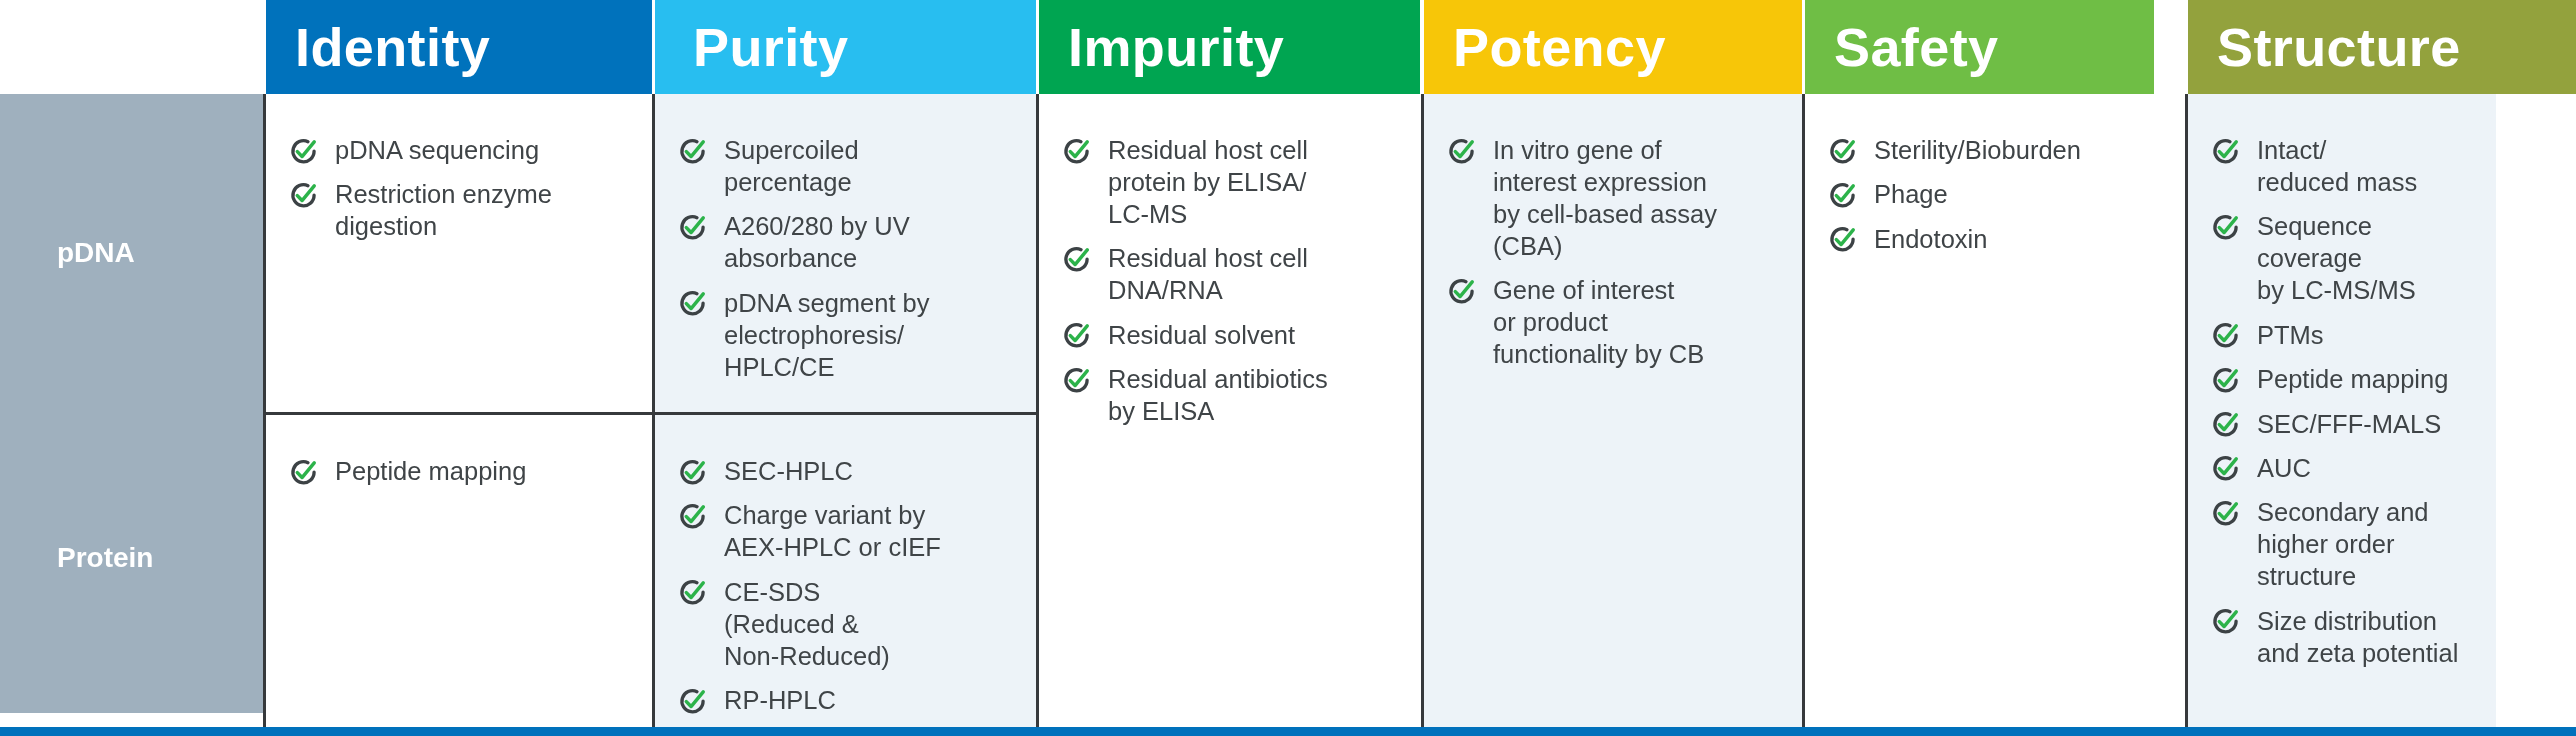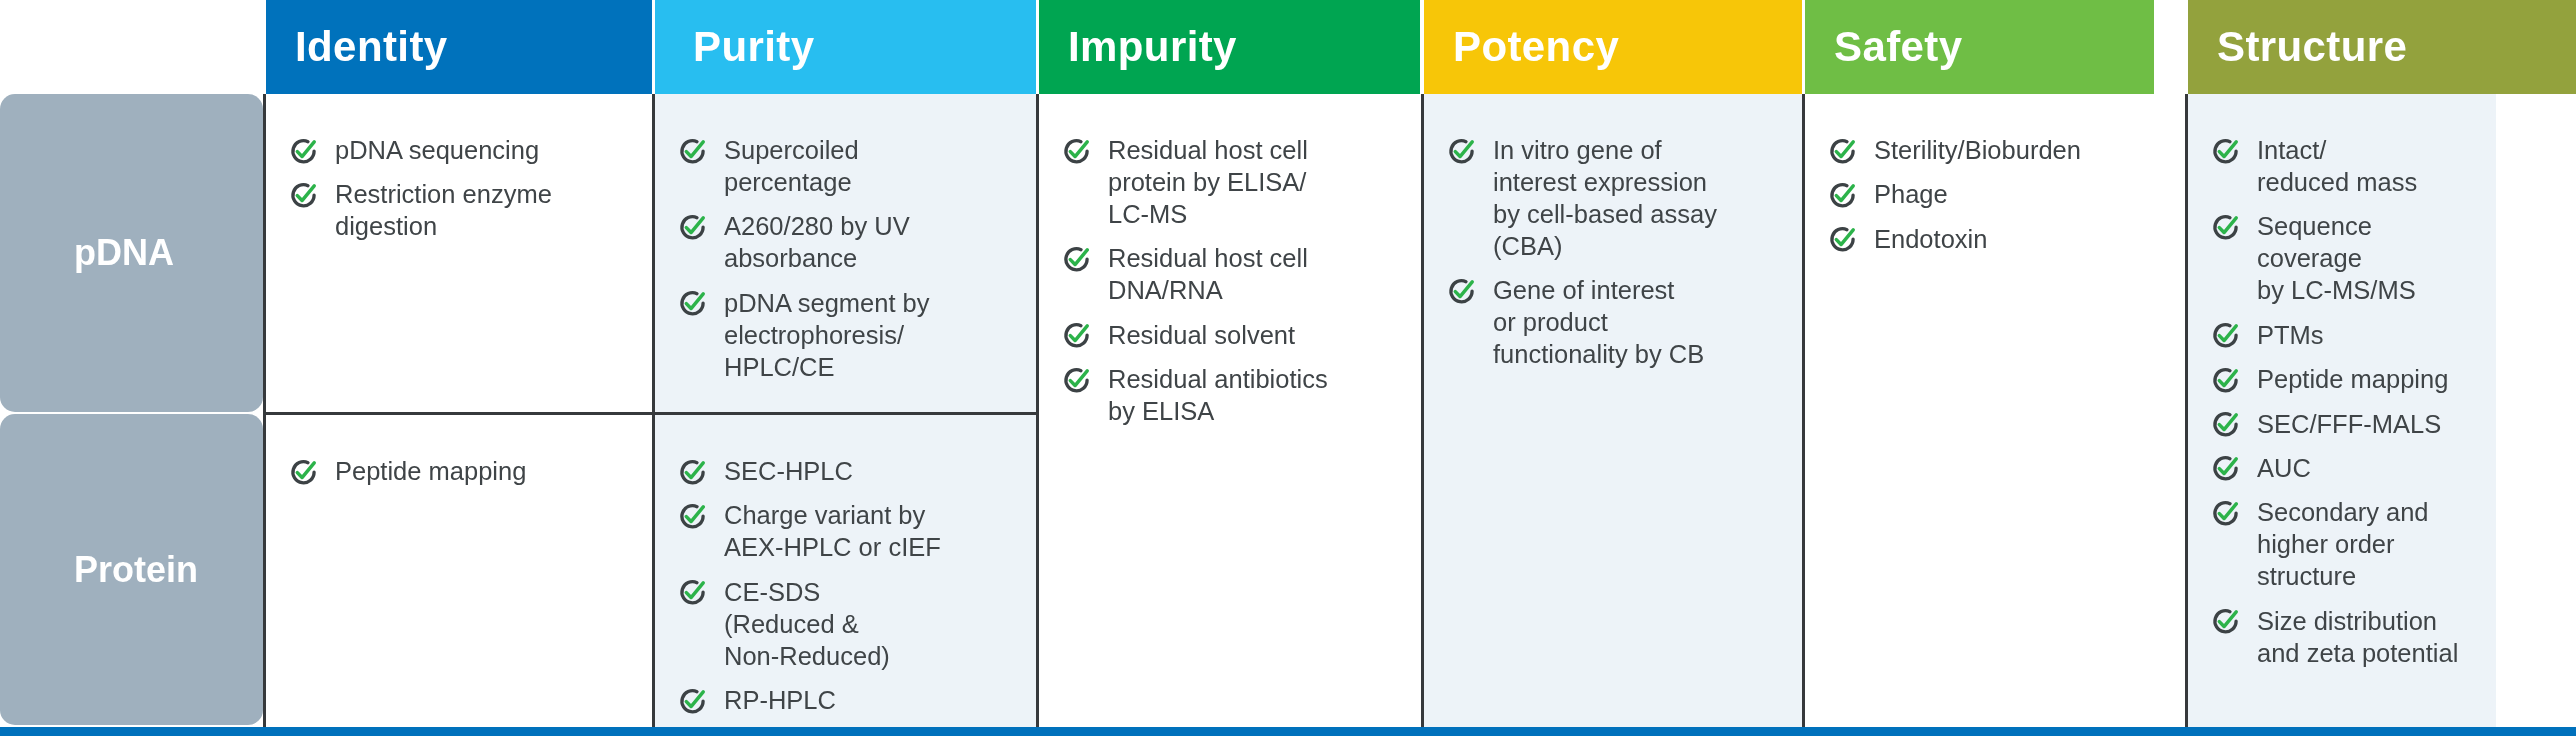--- a/index.html
+++ b/index.html
@@ -9,38 +9,38 @@
     background:#ffffff;
     font-family:"Liberation Sans","DejaVu Sans",sans-serif;
     overflow:hidden;
   }
   
   .hdr{
     position:absolute;top:0;height:94px;
     box-sizing:border-box;border-left:3.1px solid #ffffff;
     display:flex;align-items:center;
     padding-left:29px;
-    color:#ffffff;font-size:42px;font-weight:700;letter-spacing:0.4px;
+    color:#ffffff;font-size:54px;font-weight:700;letter-spacing:0.4px;
   }
   .hdr-identity {left:263px;width:390px;background:#0072BC;}
   .hdr-purity   {left:652px;width:384px;background:#28BEF0;padding-left:38px;}
   .hdr-impurity {left:1036px;width:384px;background:#00A551;}
   .hdr-potency  {left:1421px;width:381px;background:#F7C608;}
   .hdr-safety   {left:1802px;width:352px;background:#6FBE45;}
   .hdr-structure{left:2185px;width:391px;background:#93A23D;}
 
   
   .rowlab{
     position:absolute;left:0;width:263px;background:#9FB0BE;
-    display:flex;align-items:center;padding-left:74px;
+    display:flex;align-items:center;padding-left:57px;
     box-sizing:border-box;
-    color:#ffffff;font-size:36px;font-weight:700;border-radius:15px;
+    color:#ffffff;font-size:28px;font-weight:700;
   }
   .rowlab-pdna   {top:94px;height:318px;}
-  .rowlab-protein{top:414px;height:311px;align-items:center;}
+  .rowlab-protein{top:402px;height:311px;align-items:center;}
 
   
   .bodycol{
     position:absolute;top:94px;height:634px;
     box-sizing:border-box;border-left:3.1px solid #36393C;
   }
   .col-identity {left:263px;width:390px;background:#ffffff;}
   .col-purity   {left:652px;width:384px;background:#EDF3F8;}
   .col-impurity {left:1036px;width:384px;background:#ffffff;}
   .col-potency  {left:1421px;width:381px;background:#EDF3F8;}

